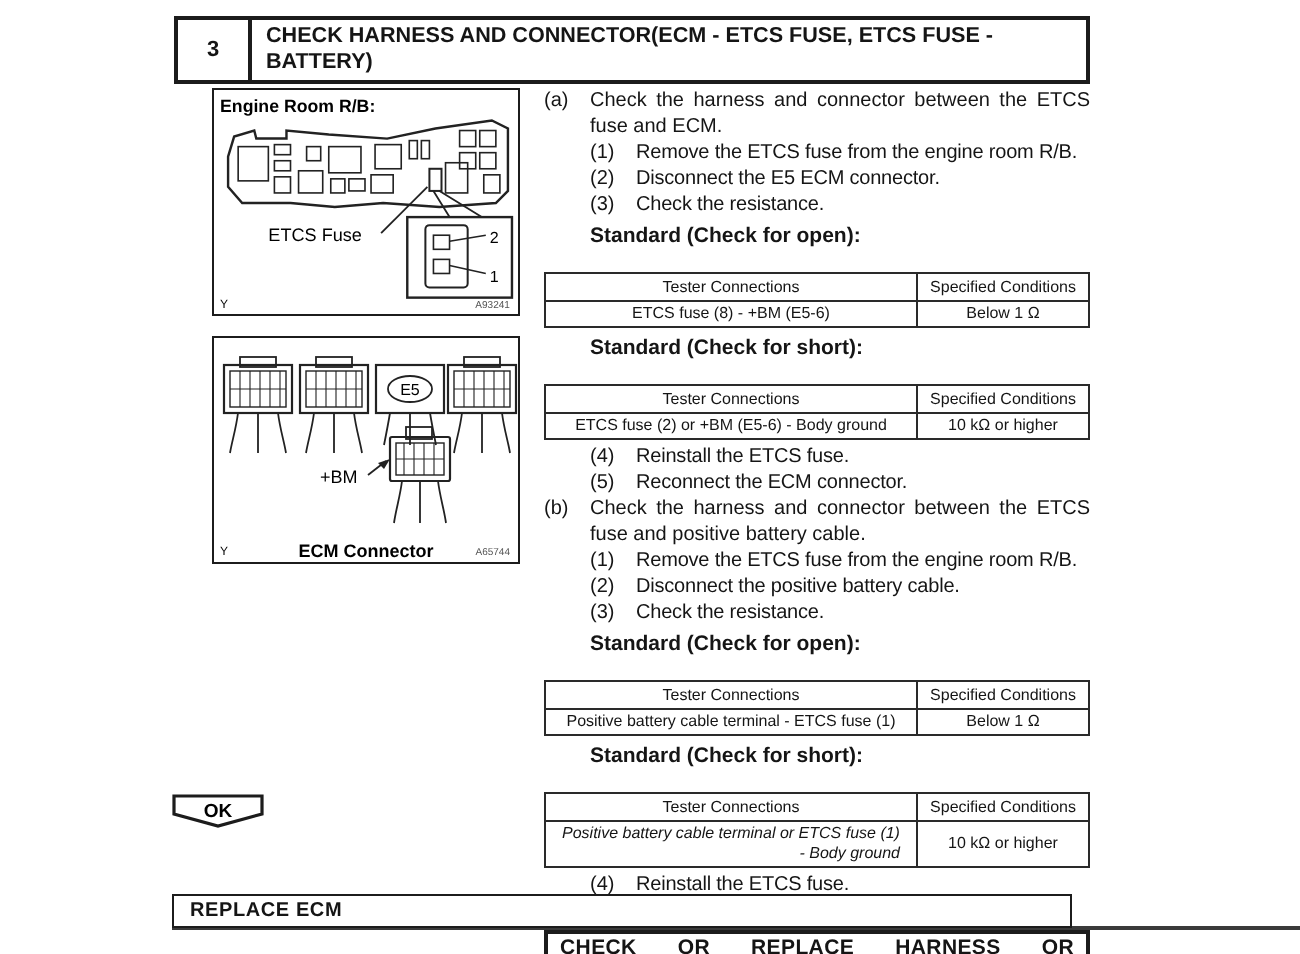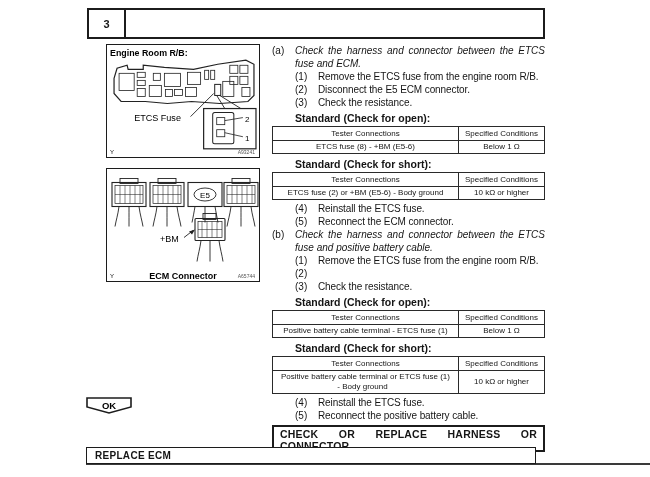--- a/index.html
+++ b/index.html
@@ -15,51 +15,52 @@
   .step-title{flex:1;padding:2px 4px 2px 7px;font-weight:bold;font-size:10.8px;line-height:13px;}
   
   .fig{position:absolute;left:86px;width:154px;height:114px;border:1.5px solid #1c1c1c;
     box-sizing:border-box;background:#fff;margin-left:20px;}
   #fig1{top:44px;} #fig2{top:168px;}
   .fig svg{display:block;width:100%;height:100%;}
   
   .rcol{position:absolute;left:272px;top:44px;width:273px;font-size:10px;line-height:13px;}
   .para{display:flex;}
   .para .marker{width:23px;flex:none;}
-  .para .ptext{flex:1;text-align:justify;font-style:italic;}
+  .para .ptext{flex:1;text-align:justify;}
   .sub{display:flex;padding-left:23px;}
   .sub .marker{width:23px;flex:none;}
   .sub .stext{flex:1;letter-spacing:-0.1px;}
   .std{font-weight:bold;font-size:10.5px;padding-left:23px;line-height:12px;margin-top:3px;}
-  table.spec{border-collapse:collapse;width:100%;margin-top:2px;font-size:8px;line-height:10px;
+  table.spec{border-collapse:collapse;width:100%;margin-top:12px;font-size:8px;line-height:10px;
     table-layout:fixed;}
   table.spec th,table.spec td{border:1px solid #2a2a2a;text-align:center;padding:1px 2px;
     font-weight:normal;overflow:hidden;}
   table.spec th{height:11px;}
-  td.split{text-align:left;padding-left:4px;}
-  td.split .l2{text-align:center;padding-right:6px;}
+  td.split{text-align:left;padding-left:4px;font-style:italic;}
+  td.split .l2{text-align:right;padding-right:6px;}
   .ng-row{display:flex;margin-top:3px;height:27px;align-items:stretch;}
   .ng-shape{width:46px;flex:none;margin-right:3px;}
   .ng-box{flex:1;border:2px solid #1c1c1c;box-sizing:border-box;font-weight:bold;
     font-size:10.5px;line-height:12px;padding:1px 6px 0 6px;text-align:justify;letter-spacing:0.2px;}
   
   .ok-tag{position:absolute;left:86px;top:397px;width:46px;height:18px;}
   .bottom-rule{position:absolute;left:86px;top:463px;width:564px;height:1.5px;background:#3a3a3a;}
   .replace-bar{position:absolute;left:86px;top:447px;width:450px;height:17px;
     border:1.5px solid #1c1c1c;box-sizing:border-box;display:flex;align-items:center;
     font-weight:bold;font-size:10px;padding-left:8px;letter-spacing:0.3px;background:#fff;}
   .svgtext{font-family:"Liberation Sans", sans-serif;}
 </style>
 </head>
 <body>
 
 <div>
 
   <div class="step-header">
     <div class="step-num">3</div>
+    <div class="step-title">CHECK HARNESS AND CONNECTOR(ECM - ETCS FUSE, ETCS FUSE - BATTERY)</div>
   </div>
 
   <div class="fig" id="fig1">
     <svg viewBox="0 0 151 111" xmlns="http://www.w3.org/2000/svg">
       <text class="svgtext" x="3" y="11" font-size="8.8" font-weight="bold">Engine Room R/B:</text>
       <path d="M7,33 L10,23 L20,20 L21,24 L36,24 L36,20 L57,22 L86,24 L110,19 L138,15 L146,19 L146,50 L140,56 L112,58 L84,56 L60,58 L38,56 L14,56 L7,48 Z" fill="none" stroke="#222" stroke-width="1.2"></path>
       <g fill="none" stroke="#222" stroke-width="0.8">
         <rect x="12" y="28" width="15" height="17"></rect>
           <rect x="30" y="27" width="8" height="5"></rect>
         <rect x="30" y="35" width="8" height="5"></rect>
@@ -196,20 +197,21 @@
     <div class="para">
       <span class="marker">(b)</span>
       <span class="ptext">Check the harness and connector between the ETCS fuse and positive battery cable.</span>
     </div>
     <div class="sub">
       <span class="marker">(1)</span>
       <span class="stext">Remove the ETCS fuse from the engine room R/B.</span>
     </div>
     <div class="sub">
       <span class="marker">(2)</span>
+      <span class="stext">Disconnect the positive battery cable.</span>
     </div>
     <div class="sub">
       <span class="marker">(3)</span>
       <span class="stext">Check the resistance.</span>
     </div>
     <div class="std">Standard (Check for open):</div>
     <table class="spec">
       <colgroup>
           <col style="width:186px">
           <col>

